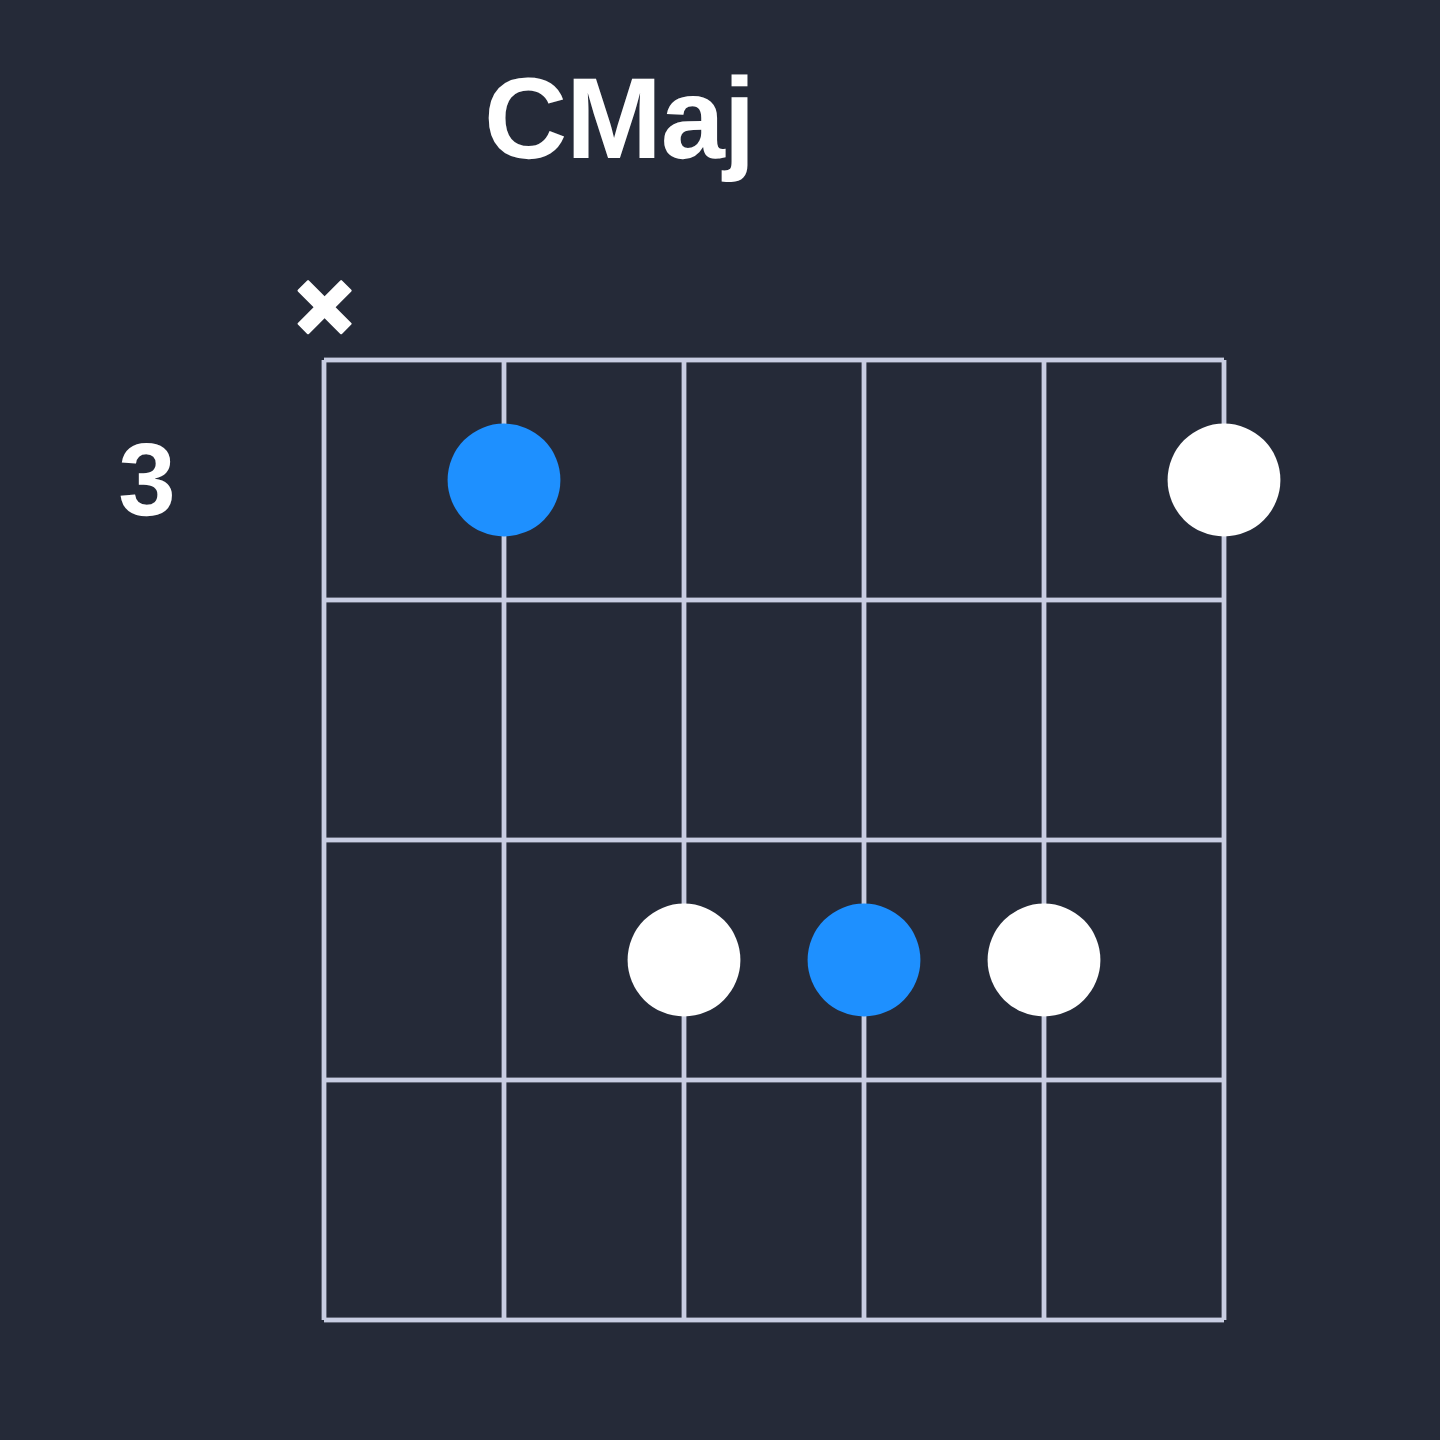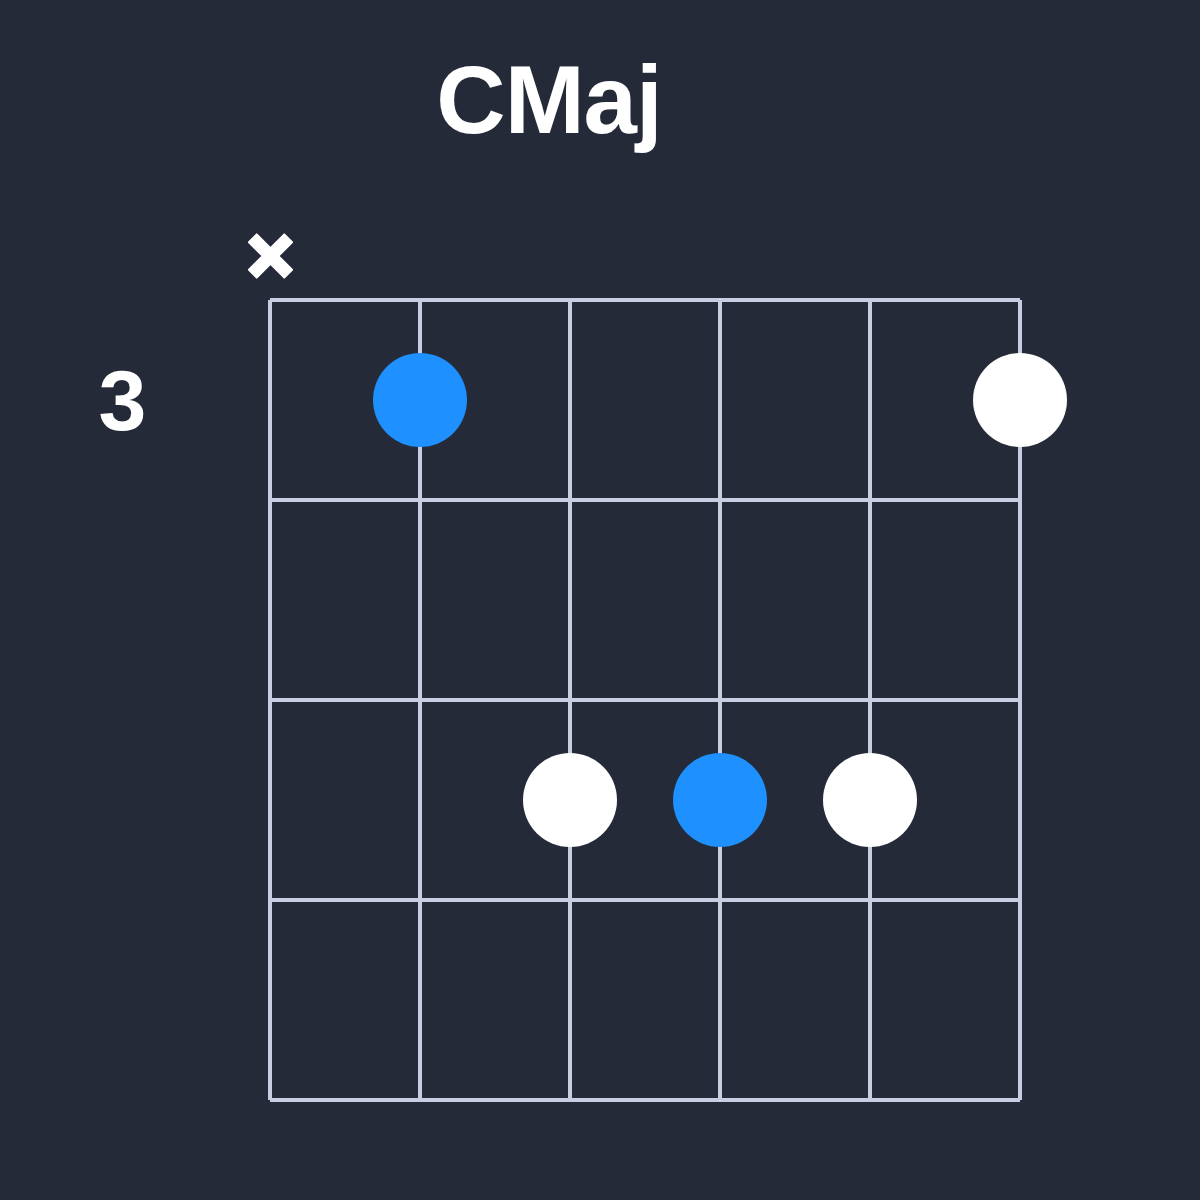--- a/index.html
+++ b/index.html
@@ -24,21 +24,20 @@
     left: 0;
     top: 52px;
     width: 1032px;
     text-align: center;
     color: #ffffff;
     font-size: 96px;
     font-weight: bold;
     line-height: 1;
     letter-spacing: -1px;
     white-space: nowrap;
-    padding-left: 33px;
   }
   
   #fret-position-label {
     position: absolute;
     left: 60px;
     top: 352px;
     width: 125px;
     text-align: center;
     color: #ffffff;
     font-size: 86px;

